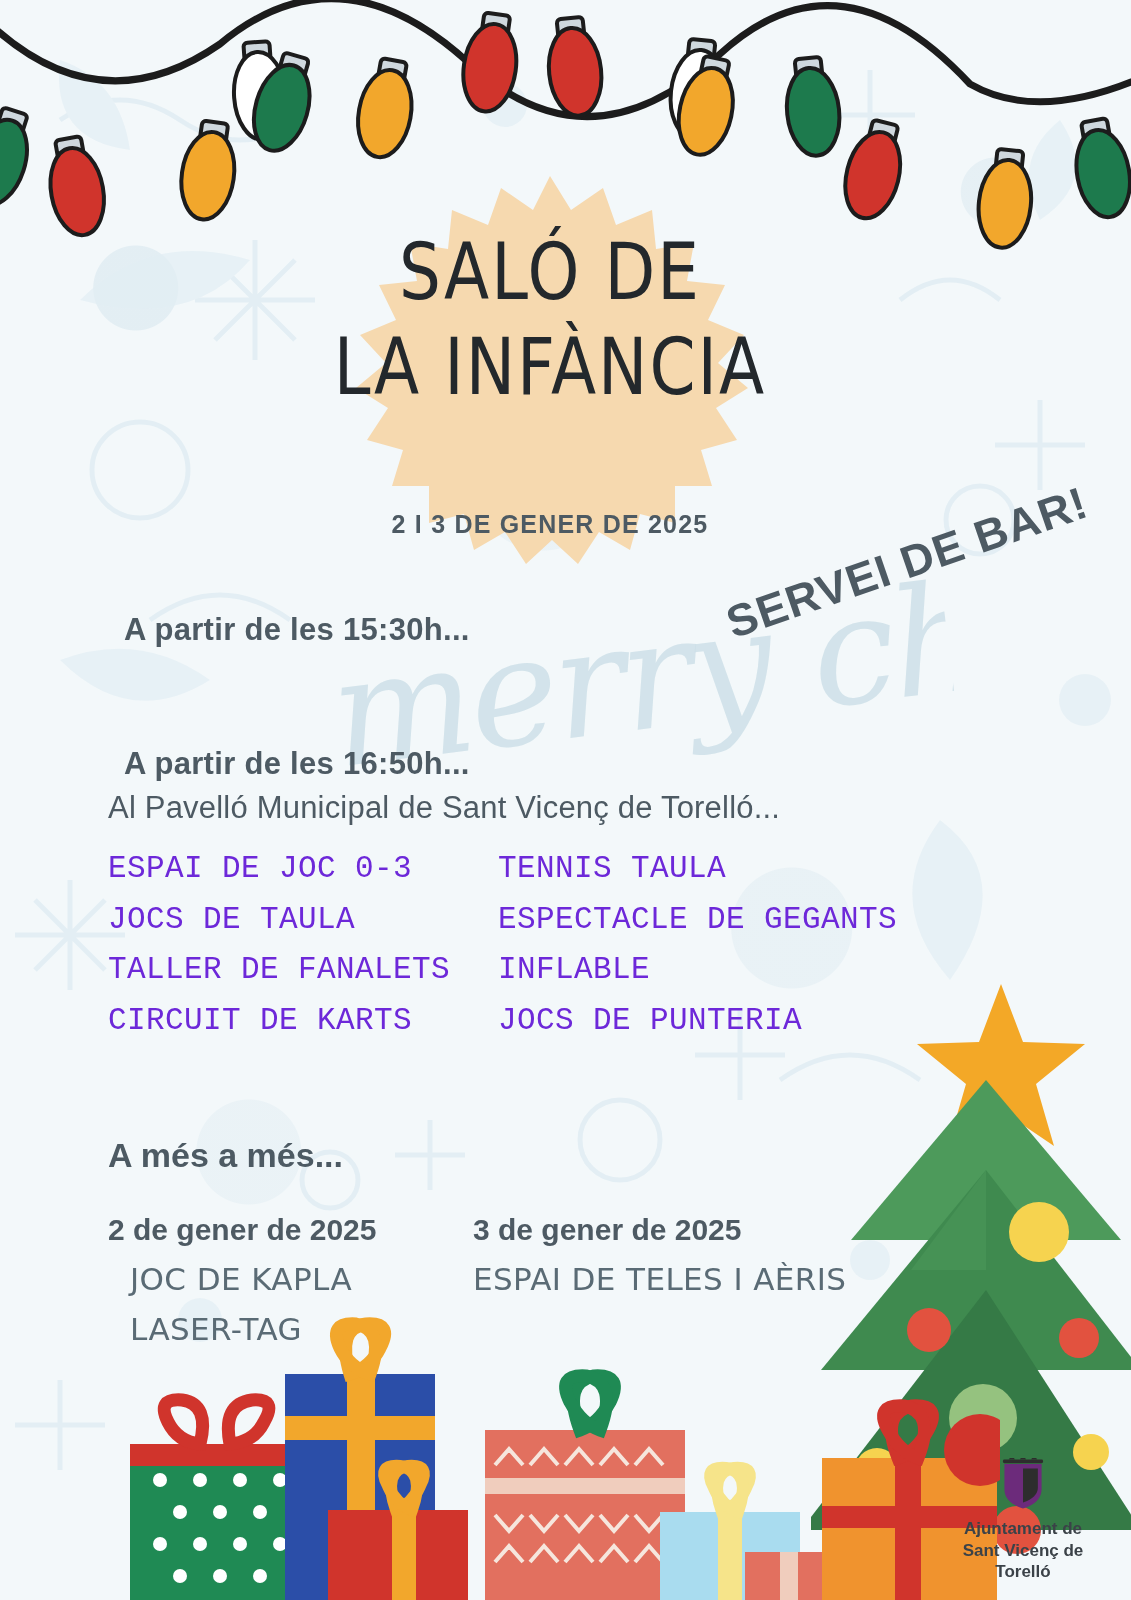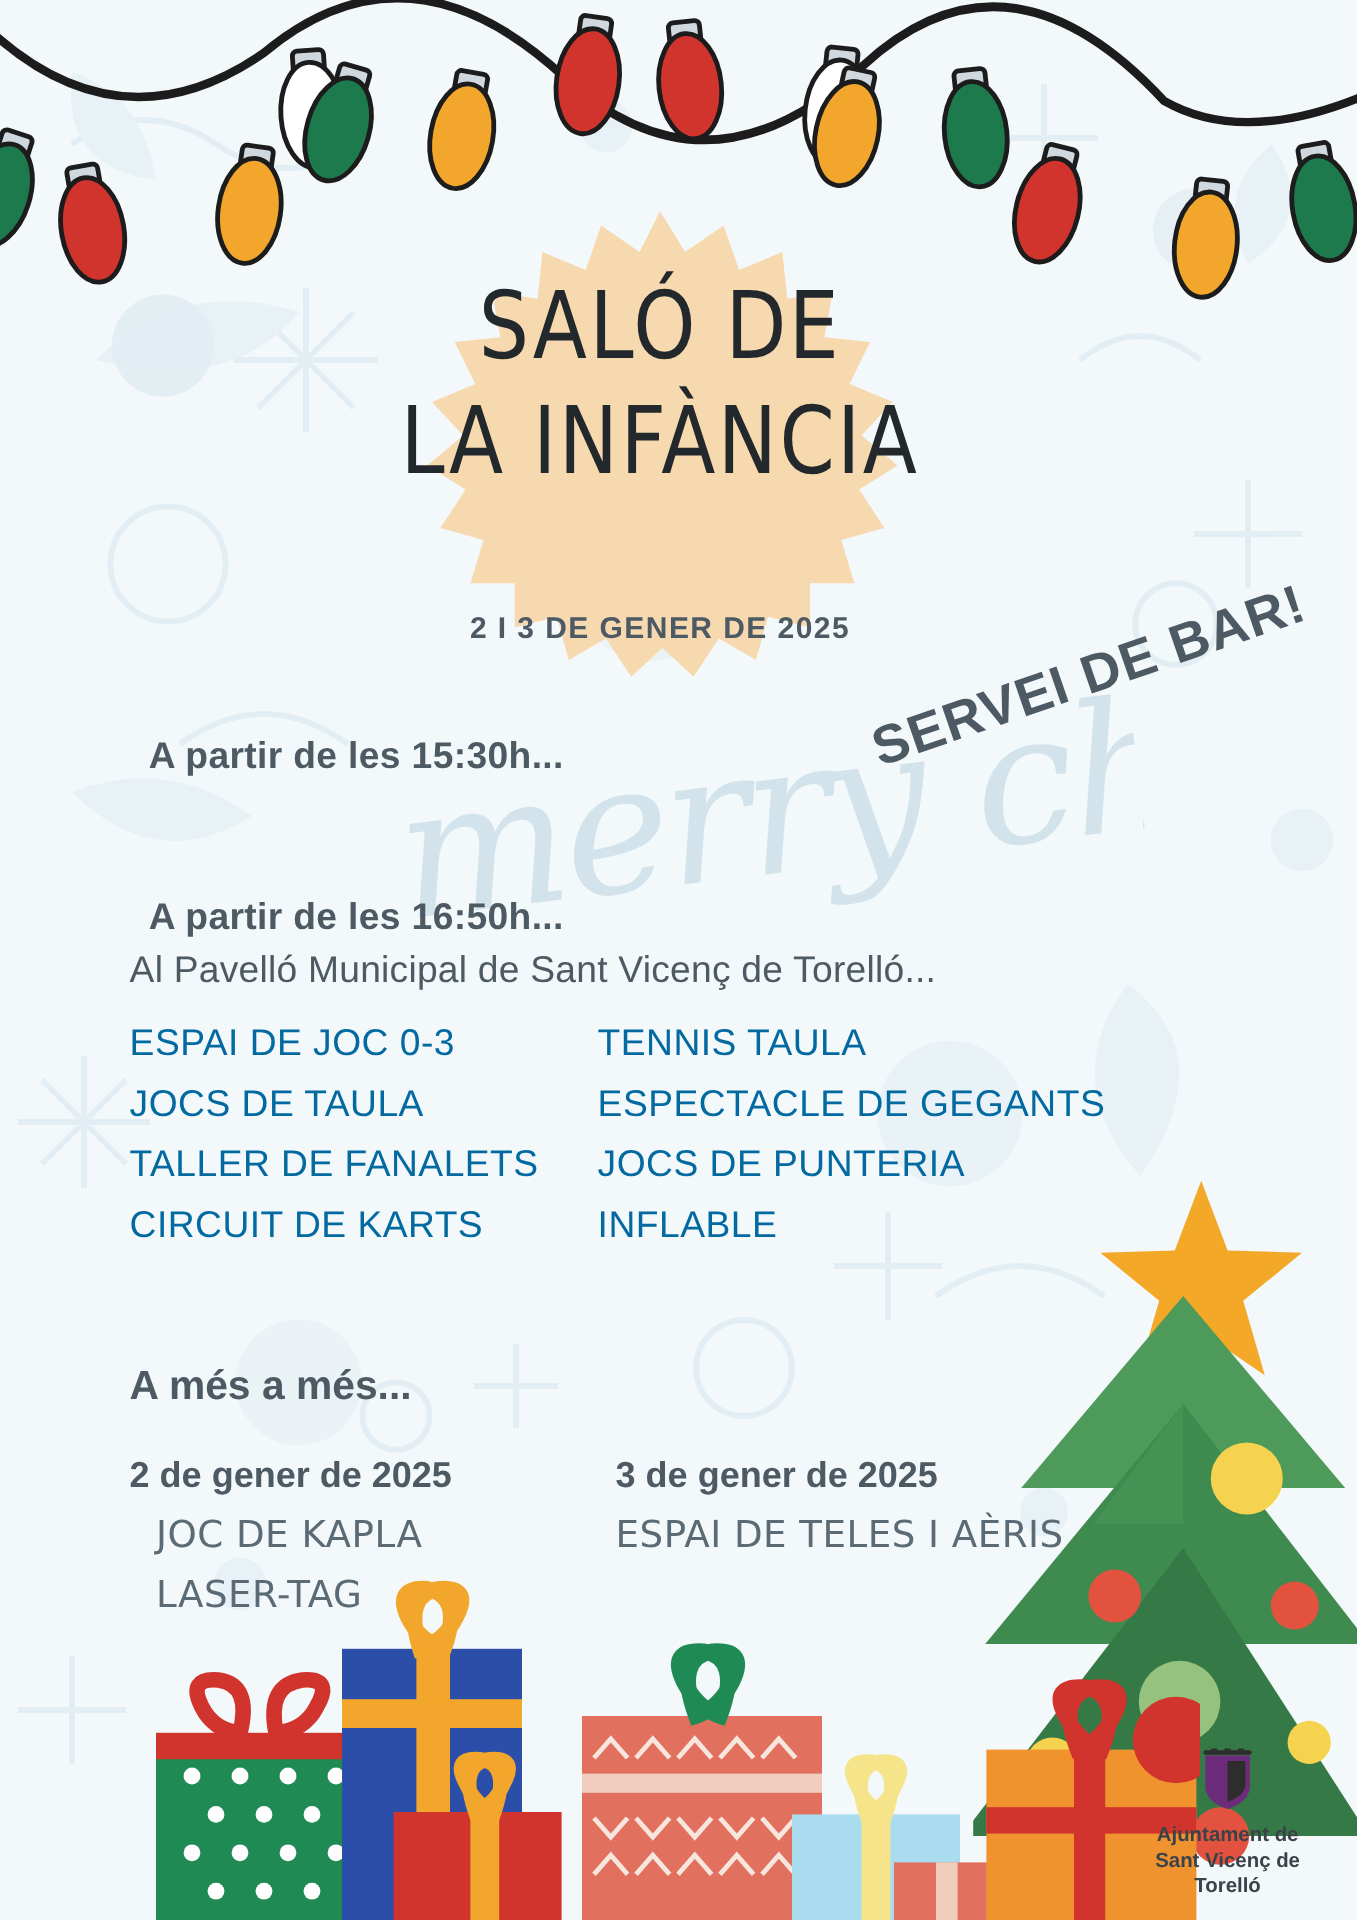--- a/index.html
+++ b/index.html
@@ -132,40 +132,39 @@
     color: #4d5a63;
     margin: 0;
   }
   .gap-1 { height: 90px; }
 
   .activities {
     display: flex;
     margin-top: 18px;
   }
   .act-col {
-    font-family: Liberation Sans, sans-serif;
+    font-family: Liberation Mono, monospace;
     font-size: 31px;
     line-height: 1.63;
     letter-spacing: 0.4px;
-    color: #0369a1;
+    color: #6d28d9;
   }
   .act-col.left { width: 390px; }
   .act-col.right { width: 480px; }
 
   .moreover {
     margin-top: 90px;
     font-family: "Liberation Sans", sans-serif;
     font-weight: bold;
     font-size: 34px;
     color: #4d5a63;
   }
   .days {
     display: flex;
     margin-top: 38px;
-    gap: 40px;
   }
   .day-col.left { width: 365px; }
   .day-col.right { width: 480px; }
   .day-head {
     font-family: "Liberation Sans", sans-serif;
     font-size: 30px;
     font-weight: bold;
     color: #4d5a63;
     margin-bottom: 8px;
   }
@@ -360,22 +359,22 @@
     <div class="activities">
       <div class="act-col left">
         <div>ESPAI DE JOC 0-3</div>
         <div>JOCS DE TAULA</div>
         <div>TALLER DE FANALETS</div>
         <div>CIRCUIT DE KARTS</div>
       </div>
       <div class="act-col right">
         <div>TENNIS TAULA</div>
         <div>ESPECTACLE DE GEGANTS</div>
+        <div>INFLABLE</div>
         <div>JOCS DE PUNTERIA</div>
-        <div>INFLABLE</div>
       </div>
     </div>
 
     <div class="moreover">A més a més...</div>
 
     <div class="days">
       <div class="day-col left">
         <div class="day-head">2 de gener de 2025</div>
         <div class="day-items">
           <div>JOC DE KAPLA</div>

